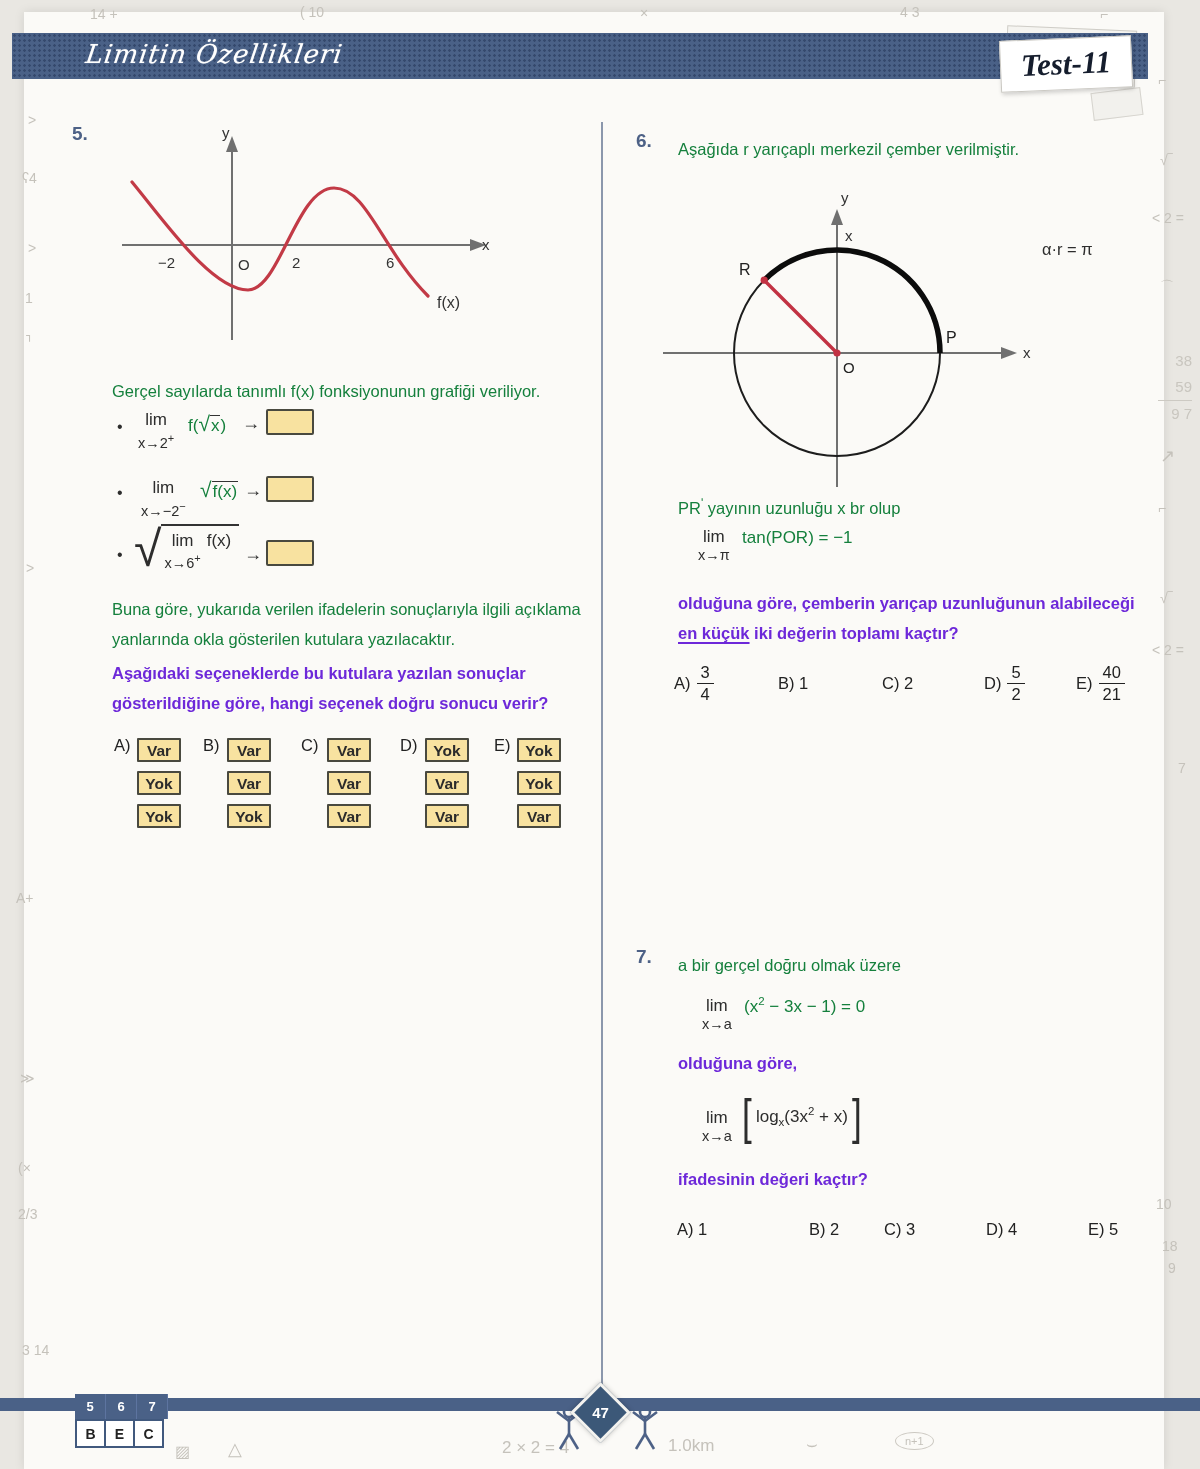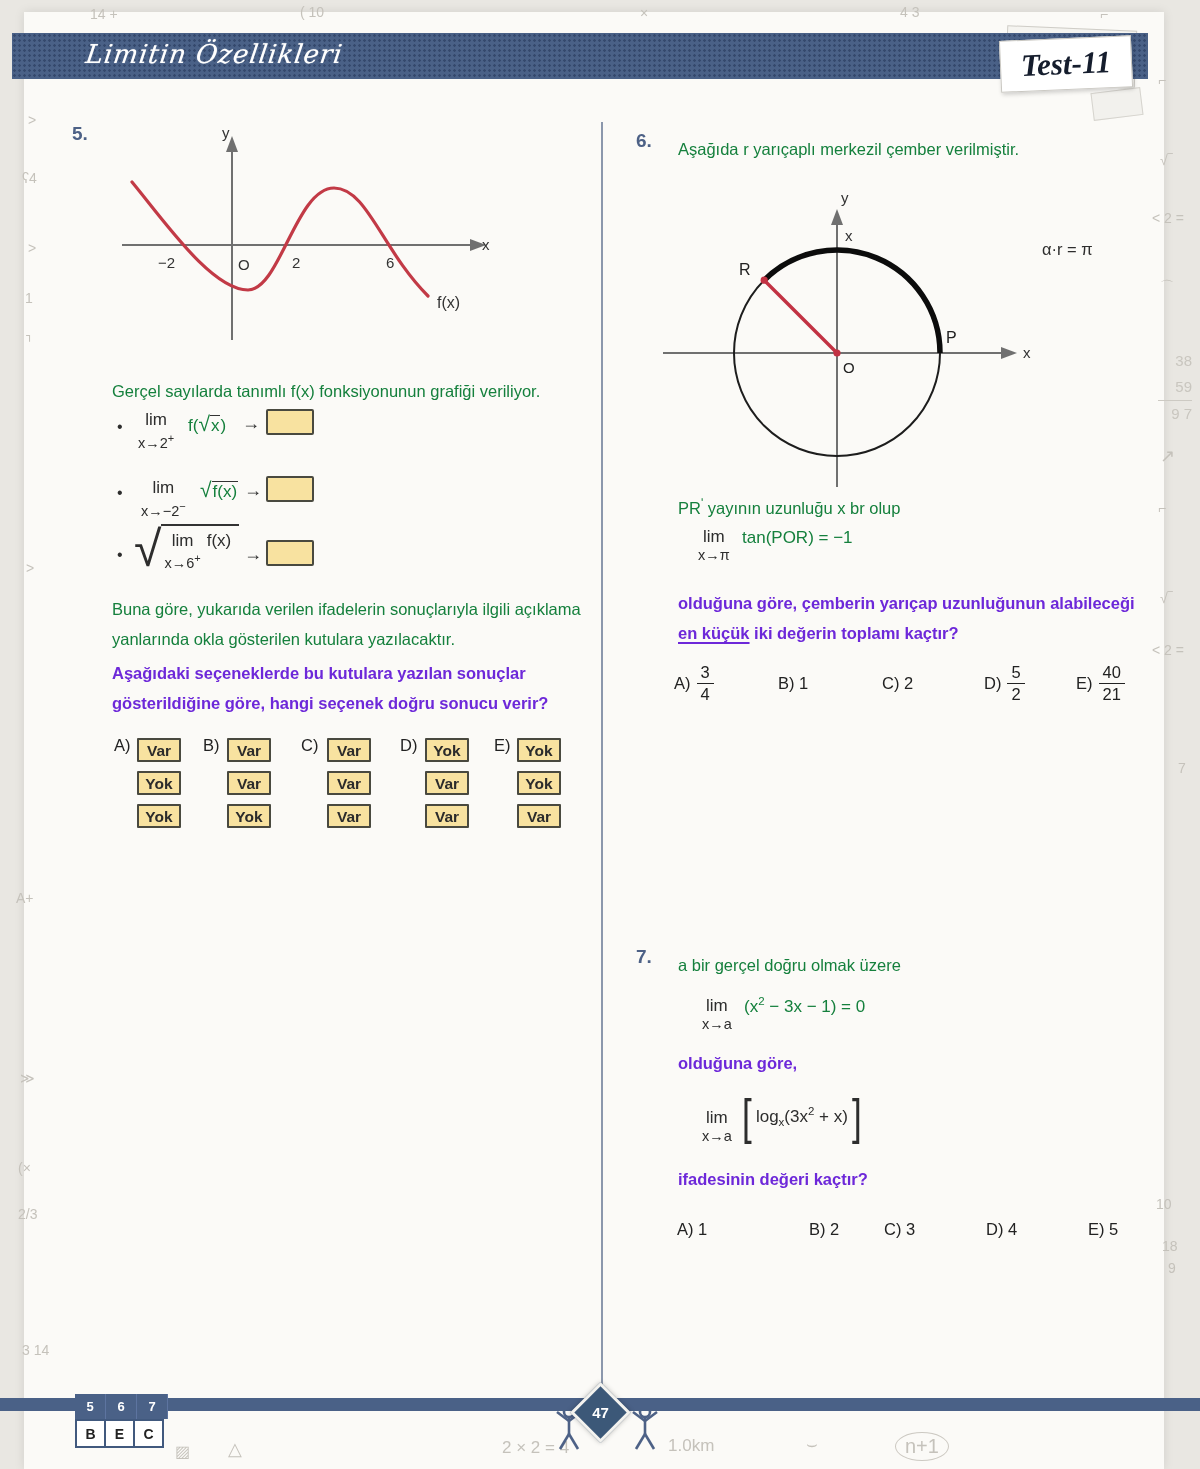--- a/index.html
+++ b/index.html
@@ -386,16 +386,16 @@
 <span class="dd" style="left:1158px; top:500px;">⌐</span>
 <span class="dd" style="left:1160px; top:590px;">√‾</span>
 <span class="dd" style="left:1152px; top:642px;">&lt; 2 =</span>
 <span class="dd" style="left:1178px; top:760px;">7</span>
 <span class="dd" style="left:1156px; top:1196px;">10</span>
 <span class="dd" style="left:1162px; top:1238px;">18</span>
 <span class="dd" style="left:1168px; top:1260px;">9</span>
 
 <span class="dd" style="left:502px; top:1438px; font-size:17px;">2 × 2 = 4</span>
 <span class="dd" style="left:668px; top:1436px; font-size:17px;">1.0km</span>
-<span class="dd oval" style="left:895px; top:1432px; font-size:20px;">n+1</span>
+<span class="dd oval" style="left:895px; top:1432px; font-size:11px;">n+1</span>
 <span class="dd" style="left:228px; top:1438px; font-size:18px;">△</span>
 <span class="dd" style="left:175px; top:1442px; font-size:16px;">▨</span>
 <span class="dd" style="left:806px; top:1434px; font-size:18px;">⌣</span>
 
 </body></html>

